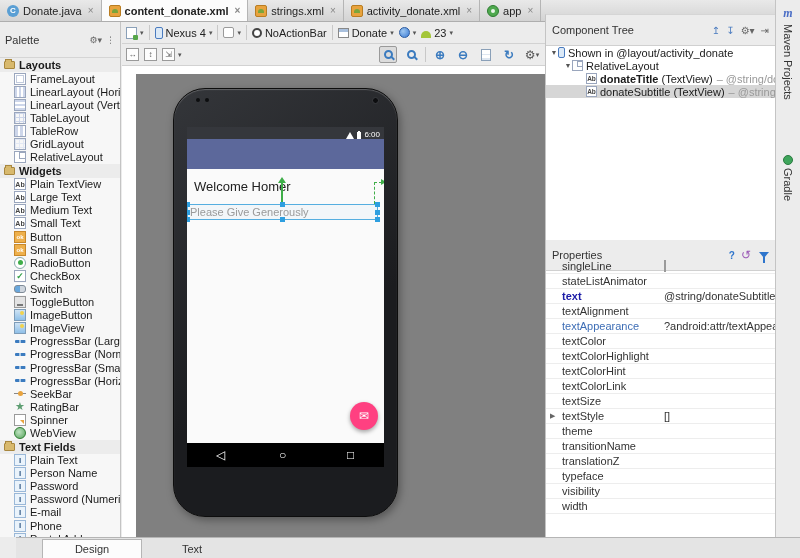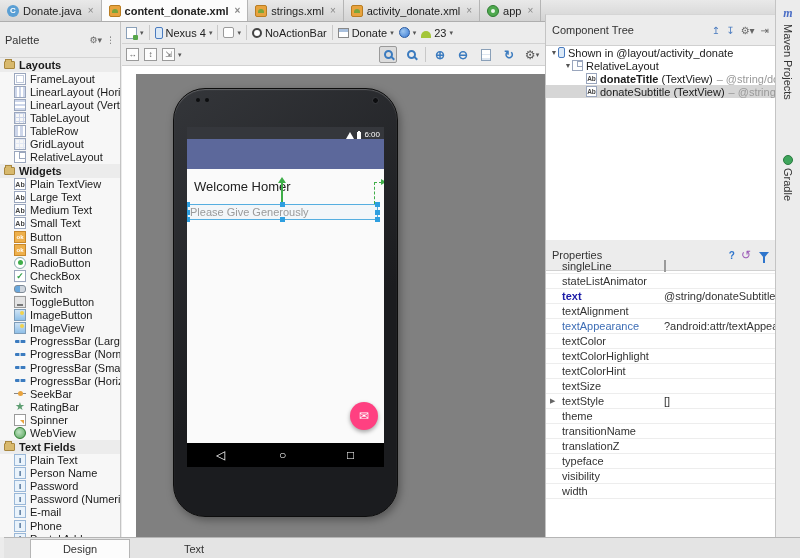--- a/index.html
+++ b/index.html
@@ -228,23 +228,23 @@
     background:#ececec; border-left:1px solid #c4c4c4; }
   .vtab { position:absolute; left:0; width:100%; display:flex; flex-direction:column;
     align-items:center; gap:3px; color:#333; }
   .vtab .vlabel { writing-mode:vertical-rl; font-size:11px; }
   .ic-maven { color:#4b6ec6; font-weight:bold; font-style:italic; font-size:12px;
     font-family:"Liberation Serif", serif; }
   .ic-gradle { width:10px; height:10px; border-radius:50%; background:#3ea55b;
     border:1px solid #2a7a40; display:inline-block; }
 
   
-  .bottombar { position:absolute; left:4px; right:0; bottom:0; height:21px;
+  .bottombar { position:absolute; left:16px; right:0; bottom:0; height:21px;
     background:#e4e4e4; border-top:1px solid #b5b5b5; display:flex;
-    align-items:flex-end;gap:14px; }
+    align-items:flex-end; }
   .btab { width:100px; height:19px; display:flex; align-items:center;
     justify-content:center; font-size:11px; color:#333;
     border:1px solid transparent; border-bottom:none; }
   .btab.active { background:#fcfcfc; border-color:#b5b5b5; }
   .btab:first-child { margin-left:26px; }
 </style>
 </head>
 <body>
 
 <div class="tabbar">
@@ -621,20 +621,24 @@
       </div>
       <div class="prop-row">
         <span class="prop-name">textColorHighlight</span>
         <span class="prop-val"></span>
       </div>
       <div class="prop-row">
         <span class="prop-name">textColorHint</span>
         <span class="prop-val"></span>
       </div>
       <div class="prop-row">
+        <span class="prop-name">textColorLink</span>
+        <span class="prop-val"></span>
+      </div>
+      <div class="prop-row">
         <span class="prop-name">textSize</span>
         <span class="prop-val"></span>
       </div>
       <div class="prop-row">
         <span class="prop-exp">▶</span>
         <span class="prop-name bold">textStyle</span>
         <span class="prop-val">[]</span>
       </div>
       <div class="prop-row">
         <span class="prop-name">theme</span>

